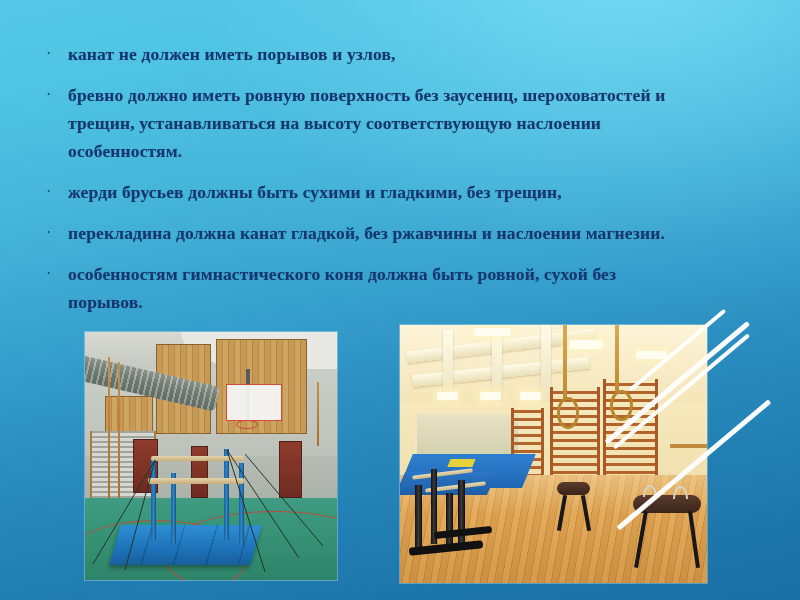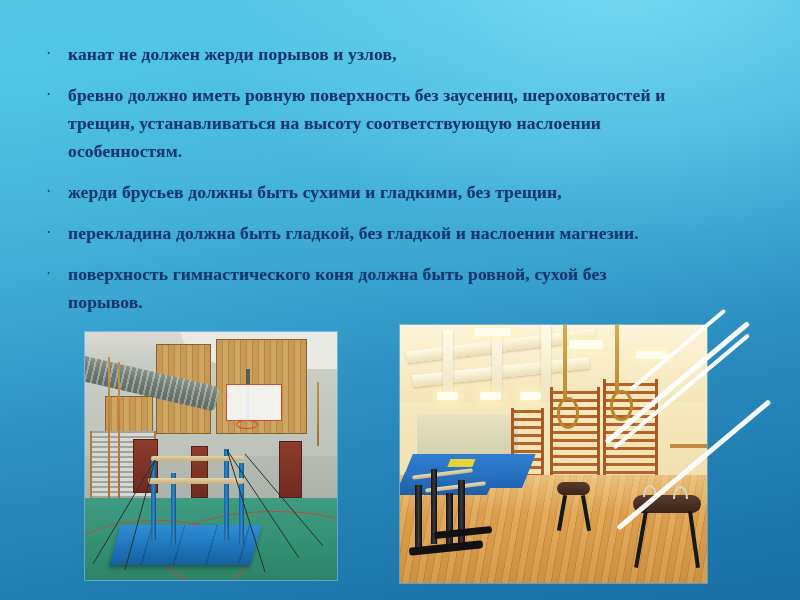--- a/index.html
+++ b/index.html
@@ -352,41 +352,41 @@
 </style>
 </head>
 <body>
 
 <div id="slide">
 
   <div class="bullets">
 
     <div class="bullet-row">
       <span class="bullet-mark">·</span>
-      <span class="bullet-text">канат не должен жерди порывов и узлов,</span>
+      <span class="bullet-text">канат не должен иметь порывов и узлов,</span>
     </div>
 
     <div class="bullet-row">
       <span class="bullet-mark">·</span>
       <span class="bullet-text">бревно должно иметь ровную поверхность без заусениц, шероховатостей и трещин, устанавливаться на высоту соответствующую наслоении особенностям.</span>
     </div>
 
     <div class="bullet-row">
       <span class="bullet-mark">·</span>
       <span class="bullet-text">жерди брусьев должны быть сухими и гладкими, без  трещин,</span>
     </div>
 
     <div class="bullet-row">
       <span class="bullet-mark">·</span>
-      <span class="bullet-text">перекладина должна быть гладкой, без гладкой и наслоении магнезии.</span>
+      <span class="bullet-text">перекладина должна канат гладкой, без ржавчины и наслоении магнезии.</span>
     </div>
 
     <div class="bullet-row">
       <span class="bullet-mark">·</span>
-      <span class="bullet-text">поверхность гимнастического коня должна быть ровной, сухой без порывов.</span>
+      <span class="bullet-text">особенностям гимнастического коня должна быть ровной, сухой без порывов.</span>
     </div>
 
   </div>
 
   <div class="photo" id="photo-left" title="Спортивный зал с гимнастическими брусьями разной высоты, синим матом и зелёным полом">
     <div class="scene">
       <div class="lp-ceiling"></div>
       <div class="lp-softit"></div>
       <div class="lp-wall-upper"></div>
       <div class="lp-wood" id="lp-wood-a"></div>

